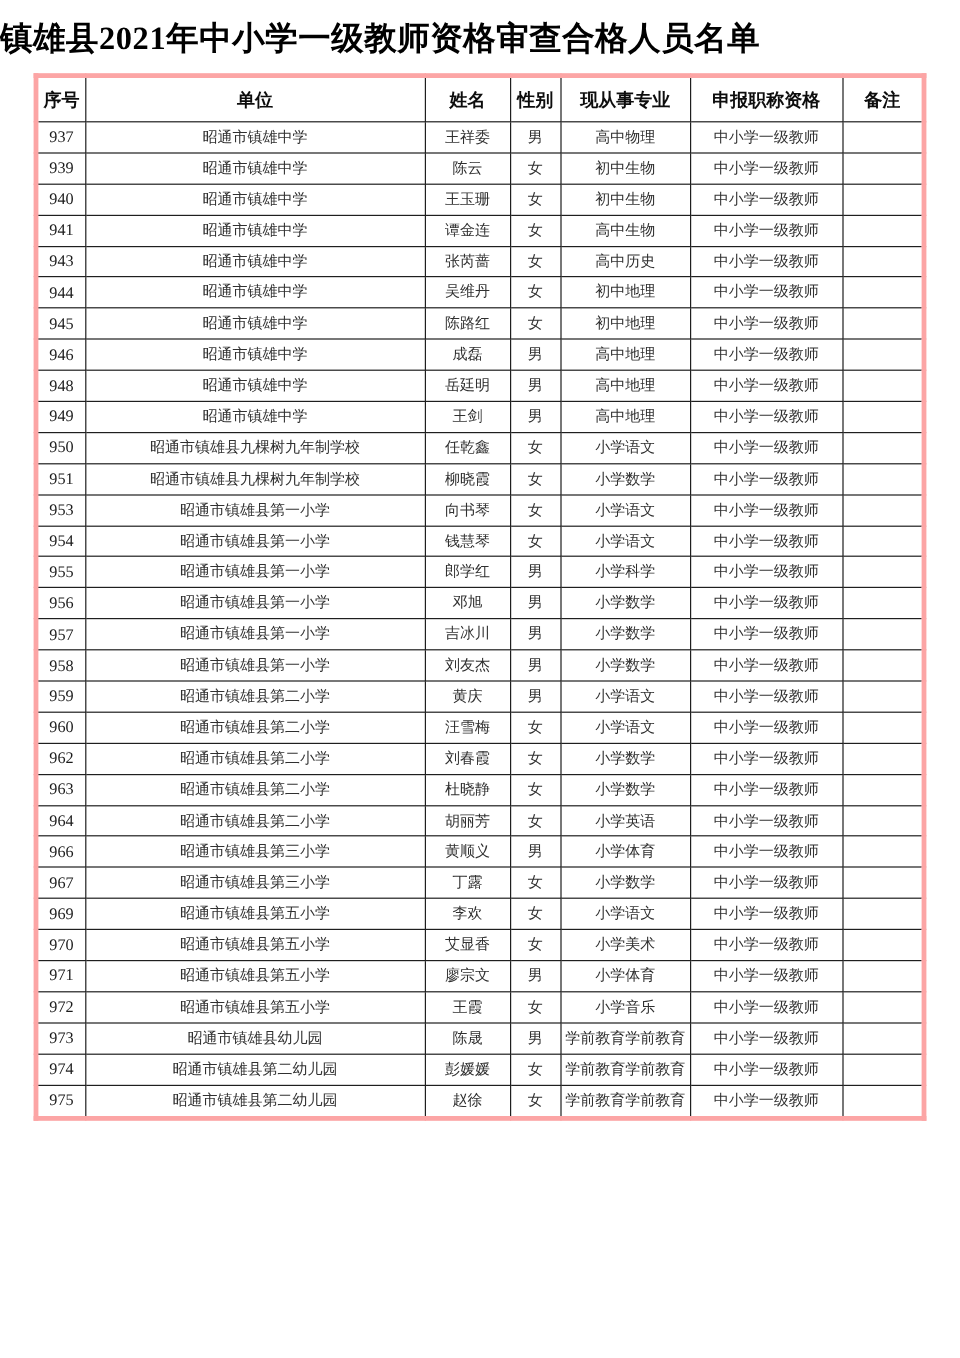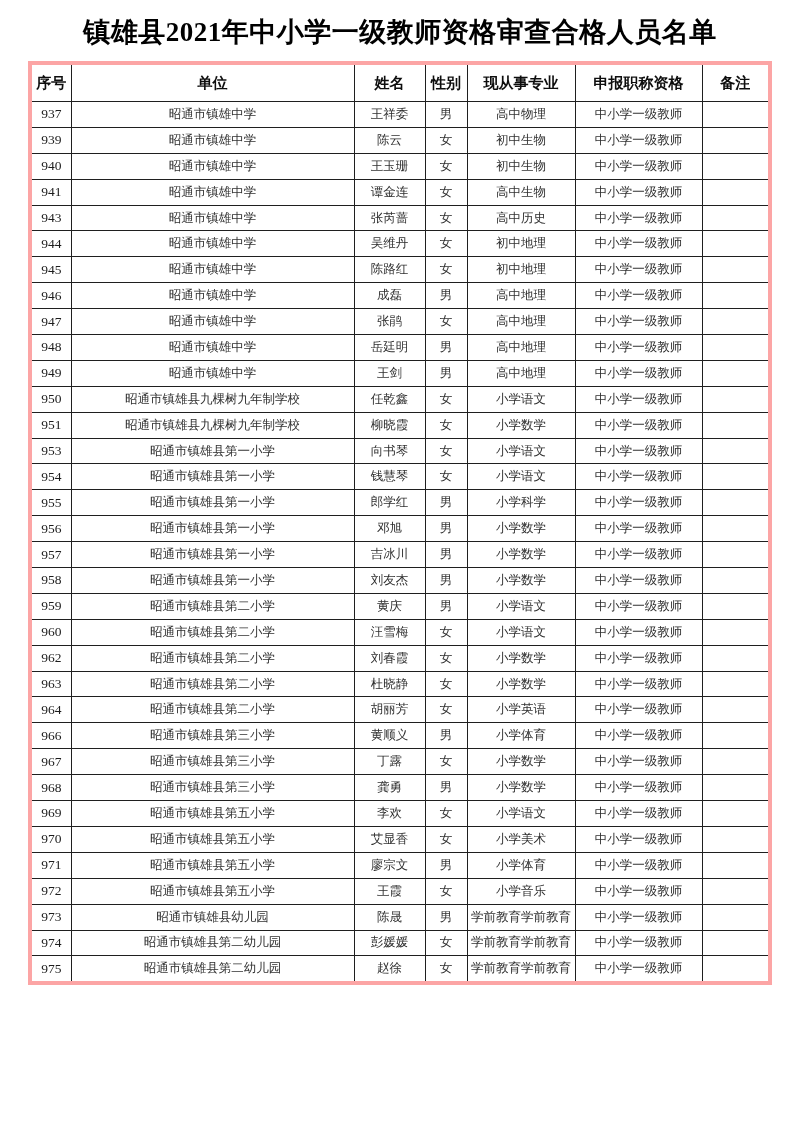--- a/index.html
+++ b/index.html
@@ -10,21 +10,21 @@
   }
   .page {
     position: relative;
     width: 800px;
     height: 1132px;
     background: #ffffff;
     overflow: hidden;
   }
   .page-title {
     padding-top: 14px;
-    text-align: center;
+    text-align: left;
     font-size: 27px;
     font-weight: bold;
     color: #000000;
     letter-spacing: 0.5px;
   }
   table.roster {
     border-collapse: collapse;
     table-layout: fixed;
     width: 740px;
     margin: 11px auto 0 auto;
@@ -149,29 +149,20 @@
         <tr data-name="table-row">
           <td data-name="cell-no">946</td>
           <td data-name="cell-unit">昭通市镇雄中学</td>
           <td data-name="cell-name">成磊</td>
           <td data-name="cell-gender">男</td>
           <td data-name="cell-subject">高中地理</td>
           <td data-name="cell-title">中小学一级教师</td>
           <td data-name="cell-remark"></td>
         </tr>
         <tr data-name="table-row">
-          <td data-name="cell-no">947</td>
-          <td data-name="cell-unit">昭通市镇雄中学</td>
-          <td data-name="cell-name">张鹃</td>
-          <td data-name="cell-gender">女</td>
-          <td data-name="cell-subject">高中地理</td>
-          <td data-name="cell-title">中小学一级教师</td>
-          <td data-name="cell-remark"></td>
-        </tr>
-        <tr data-name="table-row">
           <td data-name="cell-no">948</td>
           <td data-name="cell-unit">昭通市镇雄中学</td>
           <td data-name="cell-name">岳廷明</td>
           <td data-name="cell-gender">男</td>
           <td data-name="cell-subject">高中地理</td>
           <td data-name="cell-title">中小学一级教师</td>
           <td data-name="cell-remark"></td>
         </tr>
         <tr data-name="table-row">
           <td data-name="cell-no">949</td>
@@ -306,29 +297,20 @@
           <td data-name="cell-gender">男</td>
           <td data-name="cell-subject">小学体育</td>
           <td data-name="cell-title">中小学一级教师</td>
           <td data-name="cell-remark"></td>
         </tr>
         <tr data-name="table-row">
           <td data-name="cell-no">967</td>
           <td data-name="cell-unit">昭通市镇雄县第三小学</td>
           <td data-name="cell-name">丁露</td>
           <td data-name="cell-gender">女</td>
-          <td data-name="cell-subject">小学数学</td>
-          <td data-name="cell-title">中小学一级教师</td>
-          <td data-name="cell-remark"></td>
-        </tr>
-        <tr data-name="table-row">
-          <td data-name="cell-no">968</td>
-          <td data-name="cell-unit">昭通市镇雄县第三小学</td>
-          <td data-name="cell-name">龚勇</td>
-          <td data-name="cell-gender">男</td>
           <td data-name="cell-subject">小学数学</td>
           <td data-name="cell-title">中小学一级教师</td>
           <td data-name="cell-remark"></td>
         </tr>
         <tr data-name="table-row">
           <td data-name="cell-no">969</td>
           <td data-name="cell-unit">昭通市镇雄县第五小学</td>
           <td data-name="cell-name">李欢</td>
           <td data-name="cell-gender">女</td>
           <td data-name="cell-subject">小学语文</td>

